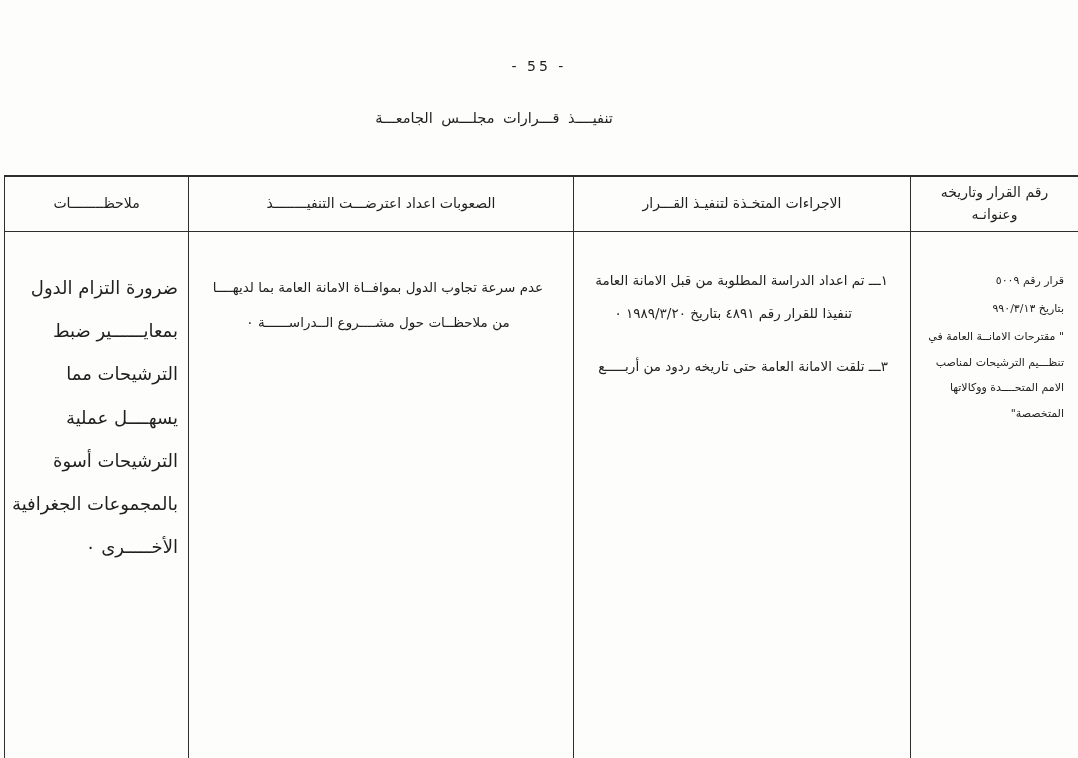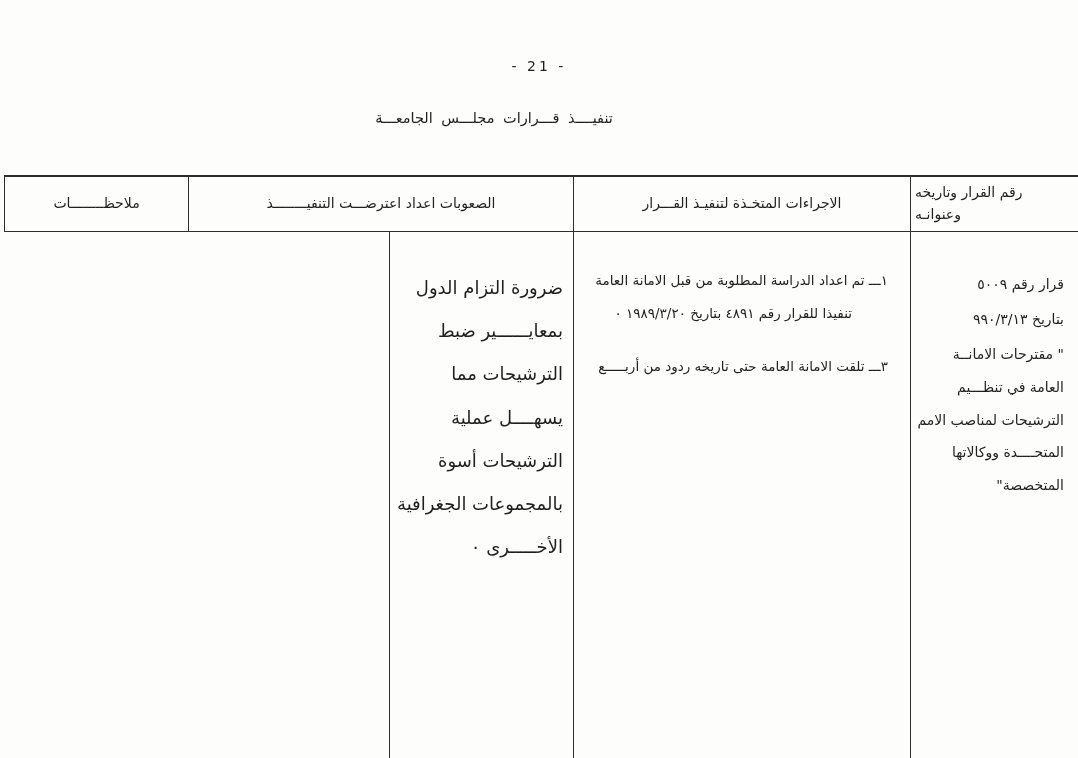--- a/index.html
+++ b/index.html
@@ -74,28 +74,28 @@
     display: flex;
     align-items: center;
     justify-content: center;
     text-align: center;
     font-size: 14px;
     line-height: 1.55;
     padding: 4px 10px;
   }
   .th-right {
     justify-content: flex-start;
-    text-align: left;
+    text-align: center;
     padding-right: 12px;
-    padding-left: 4px;
+    padding-left: 12px;
   }
 
   .decision-body {
     padding: 36px 14px 0 6px;
-    font-size: 14px;
+    font-size: 11px;
     line-height: 2.35;
     text-align: right;
   }
   .decision-line { margin: 0 0 2px 0; }
 
   .actions-body {
     padding: 32px 22px 13px 10px;
     font-size: 13.5px;
     line-height: 2.45;
     text-align: right;
@@ -116,21 +116,21 @@
   .notes-body {
     padding: 34px 10px 0 2px;
     font-size: 18px;
     line-height: 2.4;
     text-align: right;
   }
 </style>
 </head>
 <body>
 
-<div class="page-number">- 21 -</div>
+<div class="page-number">- 55 -</div>
 
 <div class="doc-title">تنفيــــذ قـــرارات مجلـــس الجامعـــة</div>
 
 <div class="doc-table" dir="rtl">
 
   <div class="thead">
     <div class="cell col-decision th th-right">رقم القرار وتاريخه وعنوانـه</div>
     <div class="cell col-actions th">الاجراءات المتخـذة لتنفيـذ القـــرار</div>
     <div class="cell col-difficulties th">الصعوبات اعداد اعترضـــت التنفيــــــــذ</div>
     <div class="cell col-notes th">ملاحظــــــــات</div>
@@ -142,19 +142,22 @@
       <div class="decision-line">قرار رقم ٥٠٠٩</div>
       <div class="decision-line">بتاريخ ٩٩٠/٣/١٣</div>
       <div class="decision-line">" مقترحات الامانــة العامة في تنظـــيم الترشيحات لمناصب الامم المتحــــدة ووكالاتها المتخصصة"</div>
     </div>
 
     <div class="cell col-actions actions-body">
       <div class="action-item">١ـــ  تم اعداد الدراسة المطلوبة من قبل الامانة العامة تنفيذا للقرار رقم ٤٨٩١ بتاريخ ١٩٨٩/٣/٢٠ ٠</div>
       <div class="action-item">٣ـــ  تلقت الامانة العامة حتى تاريخه ردود من أربـــــع</div>
     </div>
 
+    <div class="cell col-difficulties difficulties-body">
+      <div>عدم سرعة تجاوب الدول بموافــاة الامانة العامة بما لديهــــا من ملاحظــات حول مشــــروع الــدراســــــة ٠</div>
+    </div>
 
     <div class="cell col-notes notes-body">
       <div>ضرورة التزام الدول بمعايــــــير ضبط الترشيحات مما يسهــــل عملية الترشيحات أسوة بالمجموعات الجغرافية الأخـــــرى ٠</div>
     </div>
 
   </div>
 </div>
 
 </body></html>

